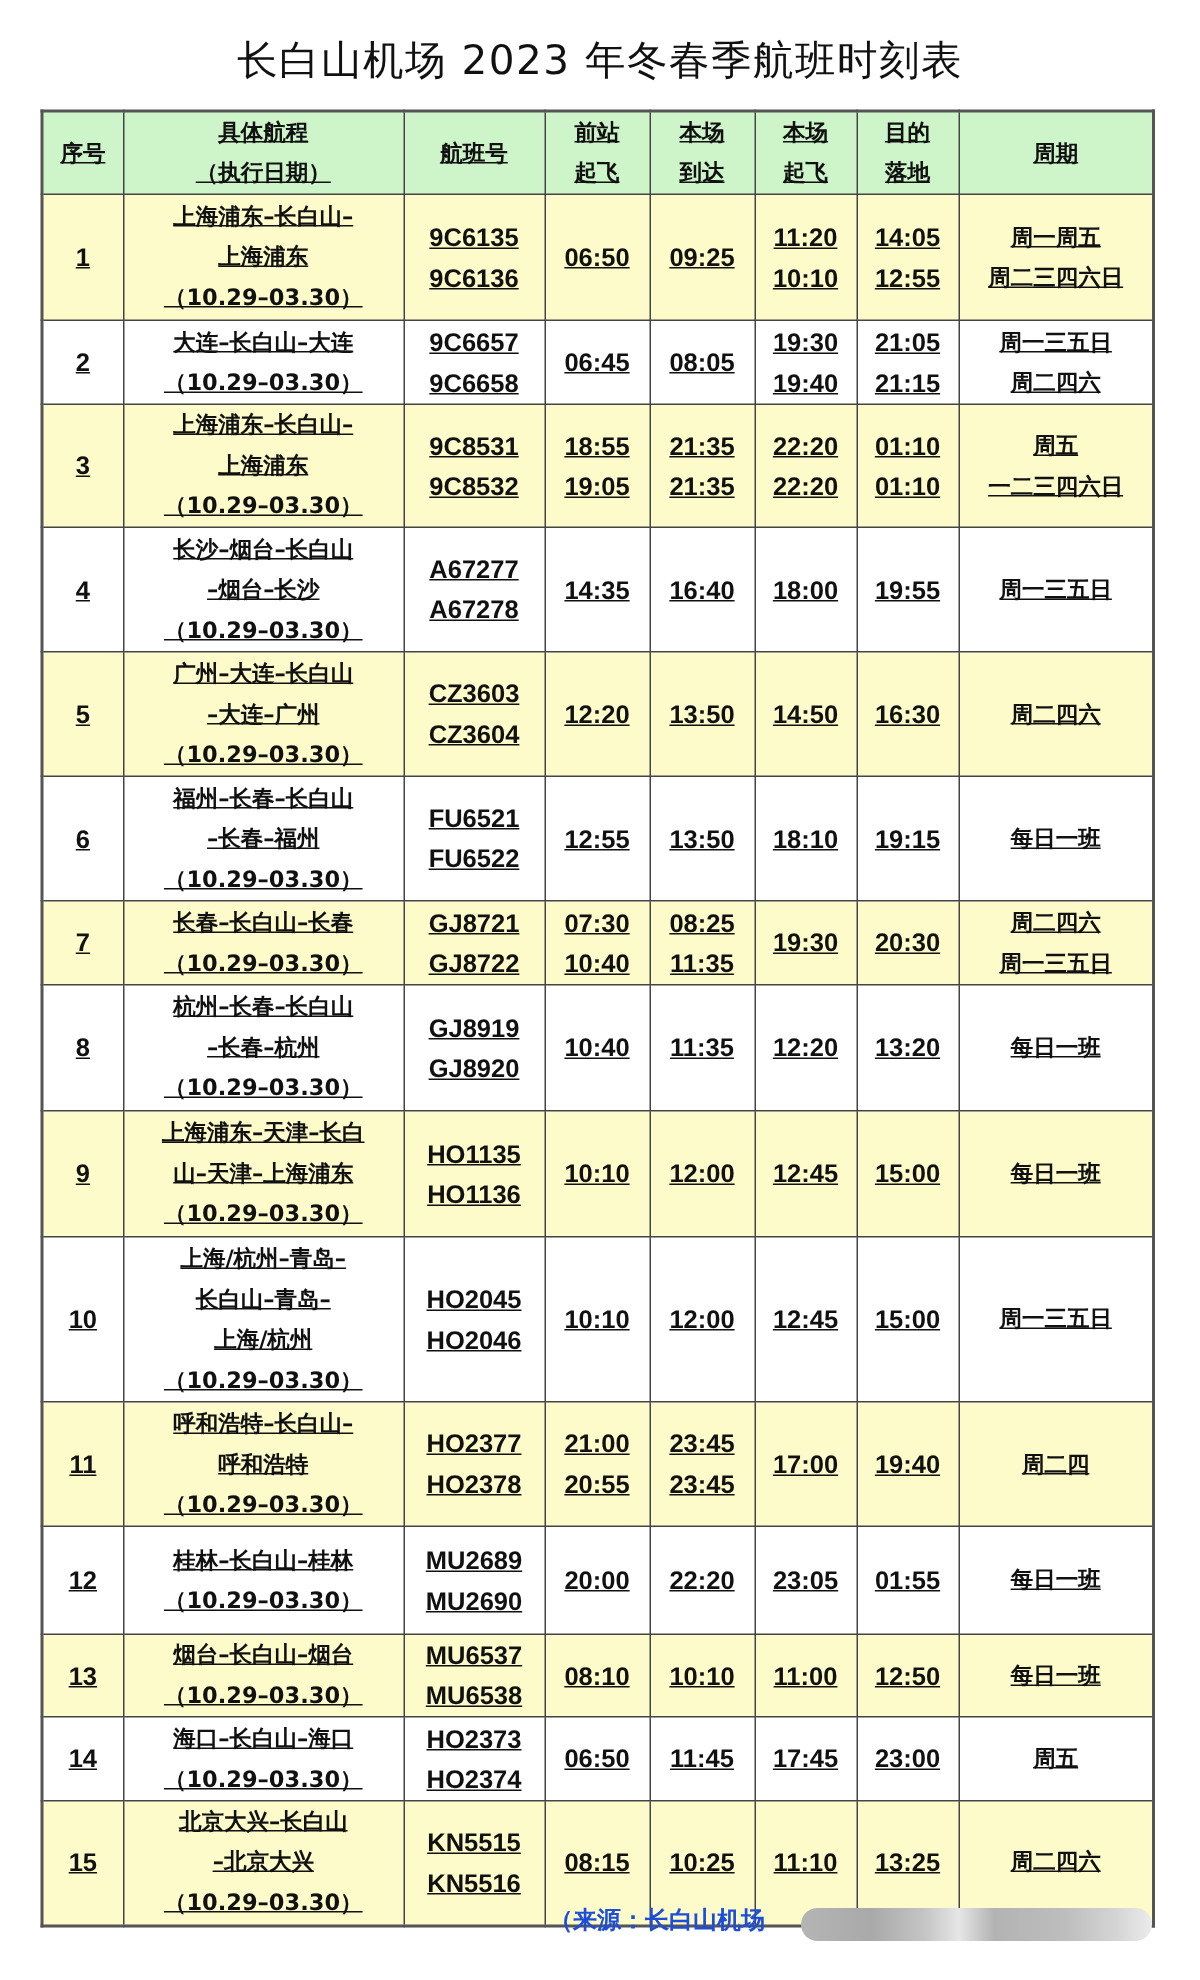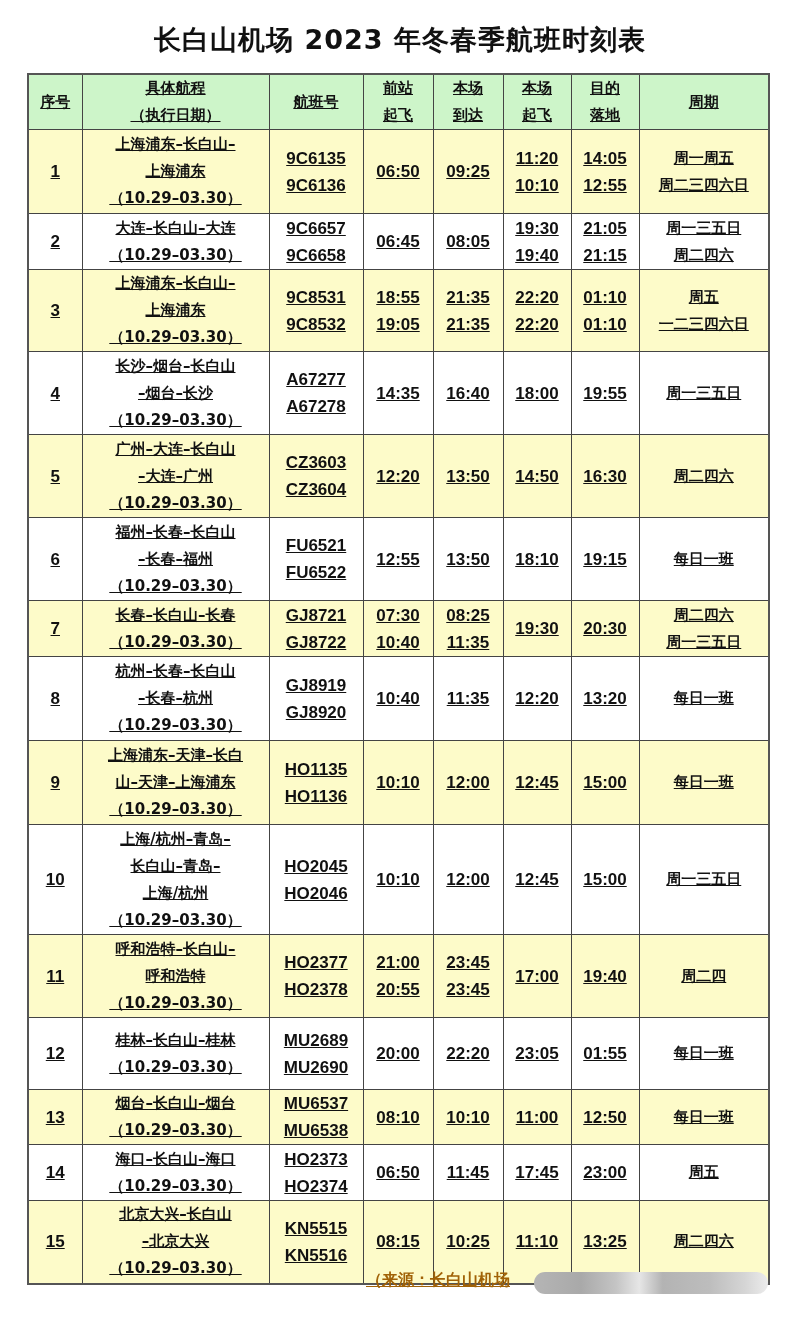--- a/index.html
+++ b/index.html
@@ -1,31 +1,31 @@
 <!DOCTYPE html>
 <html><head>
 <meta charset="utf-8">
 <style>
   html, body { margin: 0; padding: 0; background: #ffffff; }
   body { width: 800px; height: 1320px; position: relative; overflow: hidden;
          font-family: "DejaVu Sans", "Liberation Sans", sans-serif; color: #111; }
   .title { position: absolute; top: 22px; left: 0; width: 800px; text-align: center;
-           font-size: 27px; font-weight: bold; letter-spacing: 1px; color: #111; }
+           font-size: 27px; font-weight: normal; letter-spacing: 1px; color: #111; }
   table.sched { position: absolute; left: 27px; top: 73px; width: 741px;
                 border-collapse: collapse; table-layout: fixed;
                 border: 2px solid #555; text-decoration: underline; }
   table.sched td, table.sched th { border: 1px solid #444; text-align: center;
                 vertical-align: middle; font-weight: bold; padding: 0;
                 font-size: 15px; line-height: 27px; }
   table.sched th { background: #cdf5c9; font-size: 15px; line-height: 27px; }
   tr.y td { background: #fdfbc9; }
   tr.w td { background: #ffffff; }
   .ln { display: block; white-space: nowrap; }
   .num { font-family: "Liberation Sans", sans-serif; font-size: 17px; }
-  .footer { position: absolute; top: 1270px; left: 366px; font-size: 16px; font-weight: bold; color: #a16207; white-space: nowrap; text-decoration: underline; }
+  .footer { position: absolute; top: 1270px; left: 366px; font-size: 16px; font-weight: bold; color: #1d4ed8; white-space: nowrap; }
   .blur { position: absolute; top: 1272px; left: 534px; width: 234px; height: 22px;
           border-radius: 11px;
           background: linear-gradient(90deg,#b5b5b5 0%,#a9a9a9 20%,#c4c4c4 35%,#e6e6e6 45%,#b3b3b3 55%,#bdbdbd 75%,#d5d5d5 90%,#ececec 100%); }
 </style>
 </head>
 <body>
 
 <div class="title">长白山机场 2023 年冬春季航班时刻表</div>
 
 <table class="sched">

